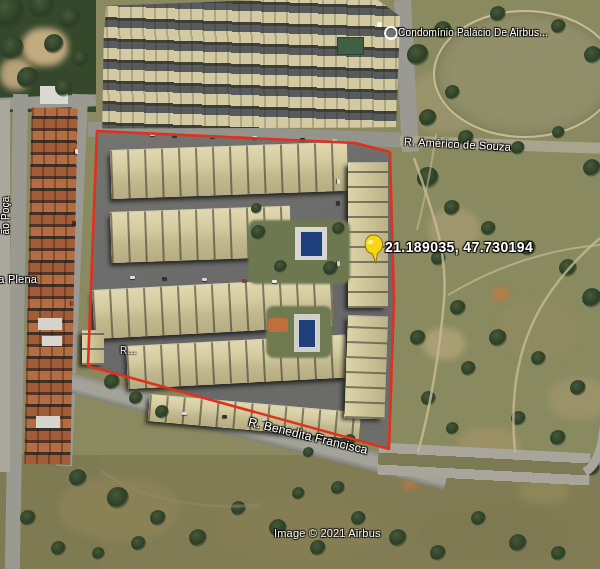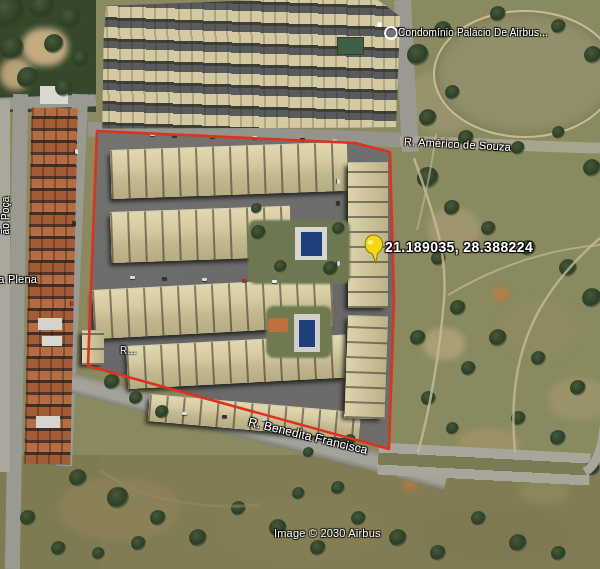--- a/index.html
+++ b/index.html
@@ -221,16 +221,16 @@
   <div class="lbl" style="left:-8px;top:273px">da Plena</div>
   <div class="lbl" style="left:-14px;top:210px;font-size:10px;transform:rotate(-90deg)">ão Poça</div>
   <div class="lbl" style="left:120px;top:345px;font-size:10px;opacity:.8">R...</div>
 
   <svg width="28" height="32" style="left:360px;top:233px;overflow:visible">
     <g transform="rotate(-12 14 14)">
       <path d="M14,2 C20,2 24,7 23,13 C22.3,17.5 18.5,20 16,21 L12.5,30 L11,20.5 C7,18.5 5,14 6,9 C7.5,4.5 10,2 14,2 Z" fill="#f6d711" stroke="#8a7a10" stroke-width="1"></path>
       <ellipse cx="11.5" cy="8.5" rx="3" ry="2.2" fill="#fdf2a0" opacity=".9"></ellipse>
     </g>
   </svg>
-  <div class="lbl" style="left:385px;top:239px;font-size:14px;font-weight:bold;letter-spacing:.4px">21.189035, 28.388224</div>
-
-  <div class="lbl" style="left:274px;top:527px;font-size:11px;opacity:.9;font-weight:normal">Image © 2030 Airbus</div>
+  <div class="lbl" style="left:385px;top:239px;font-size:14px;font-weight:bold;letter-spacing:.4px">21.189035, 47.730194</div>
+
+  <div class="lbl" style="left:274px;top:527px;font-size:11px;opacity:.9;font-weight:normal">Image © 2021 Airbus</div>
 </div>
 
 </body></html>

